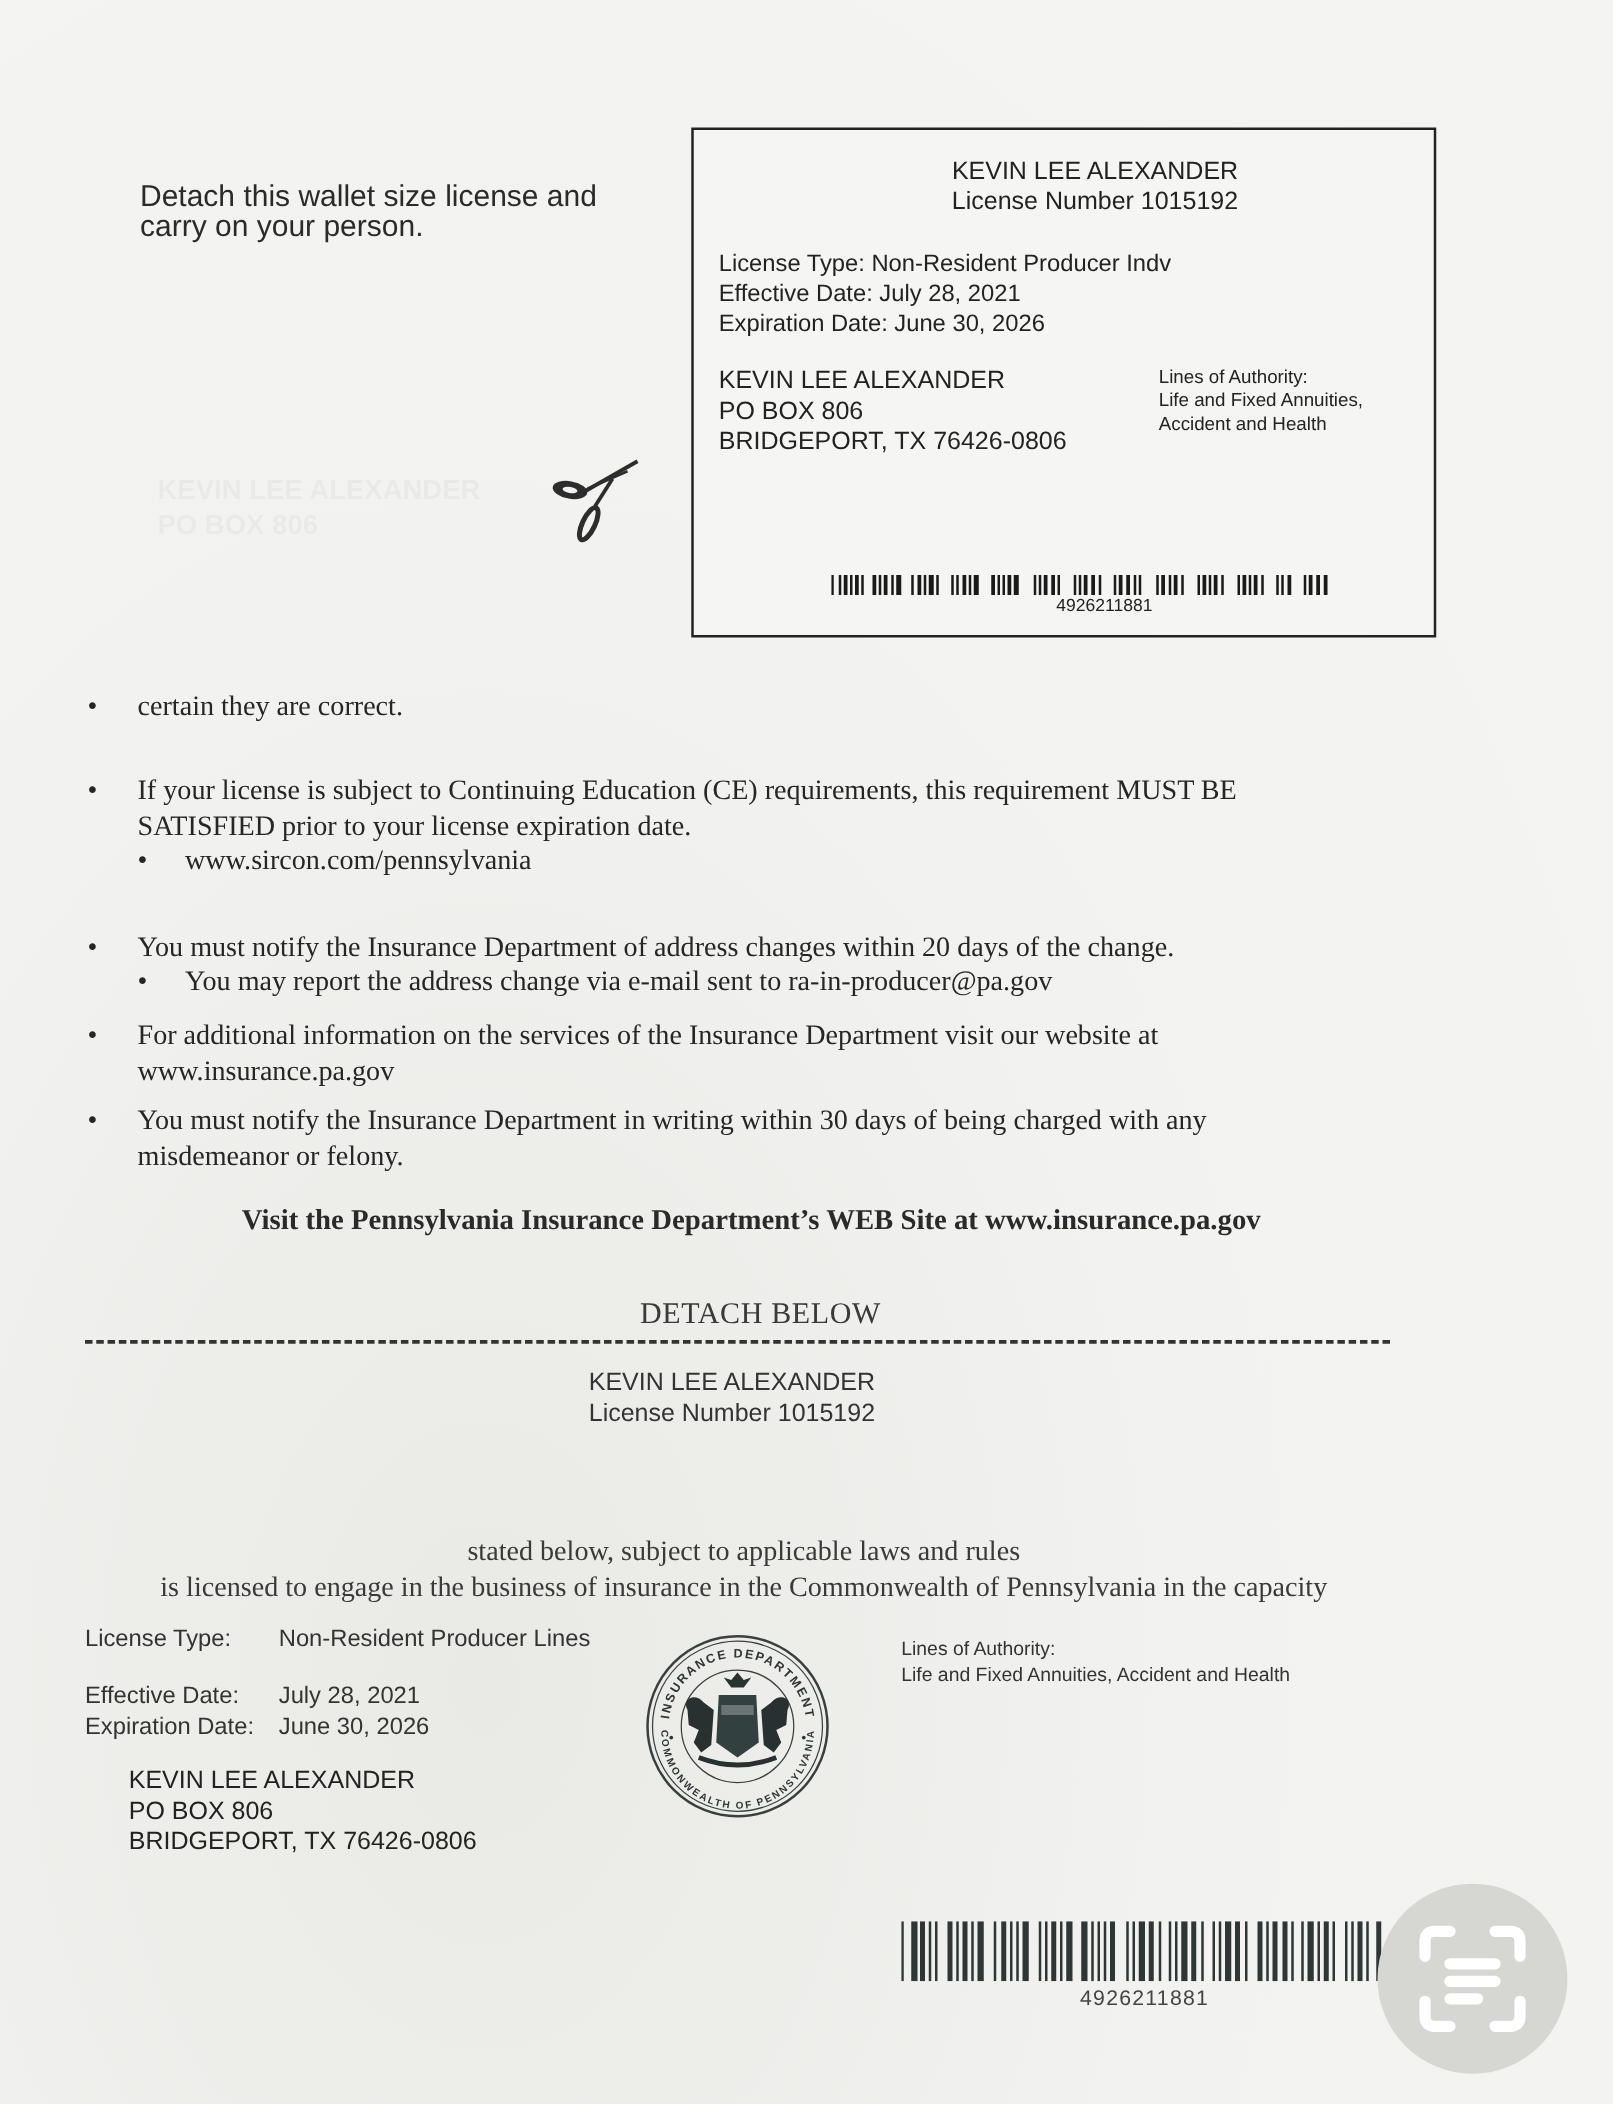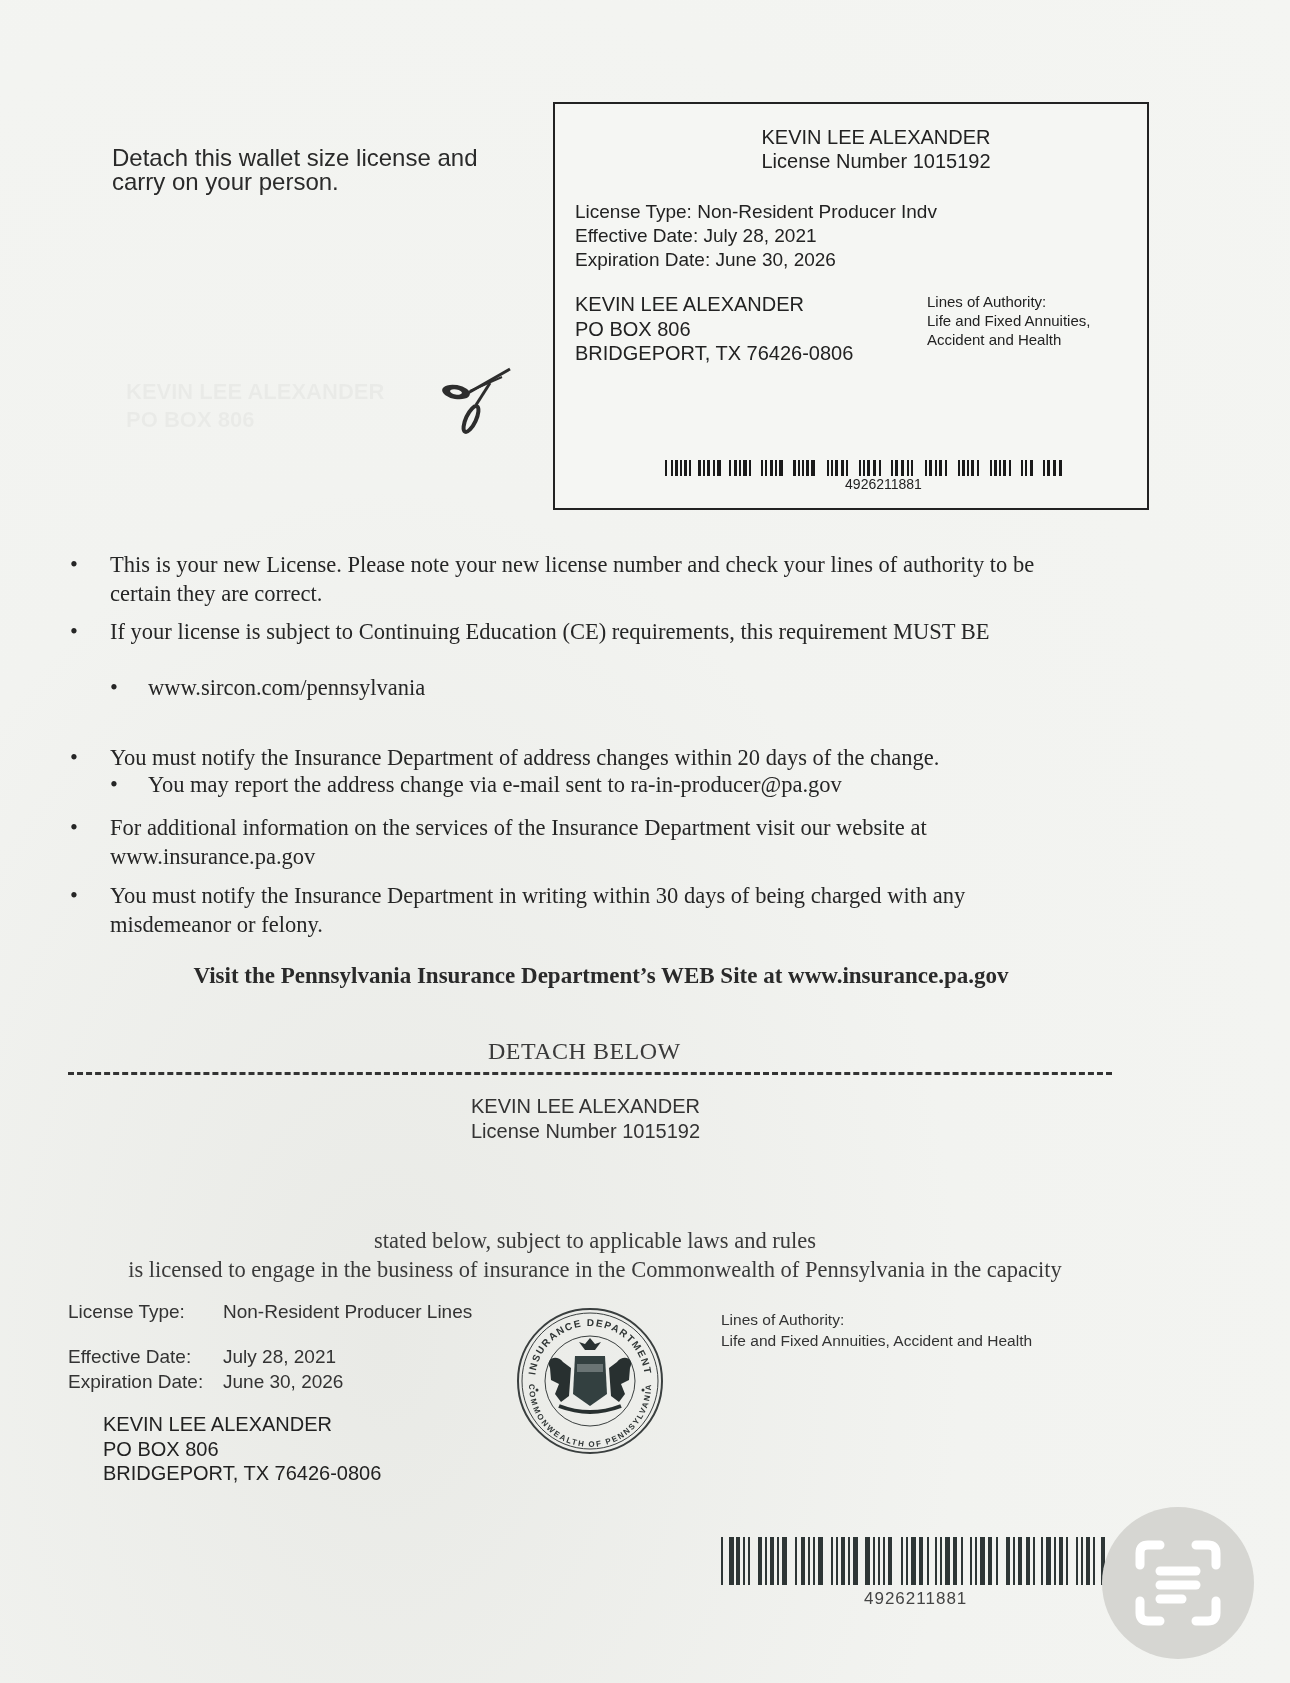--- a/index.html
+++ b/index.html
@@ -37,21 +37,21 @@
     .bullets { position: absolute; left: 70px; top: 550px; width: 1080px; font-size: 22.5px; line-height: 29px; color: #262626; }
     .bullet { position: absolute; left: 0; width: 1080px; }
     .bullet .dot { position: absolute; left: 0; top: 0; width: 20px; }
     .bullet .txt { position: absolute; left: 40px; width: 1040px; }
     .sub { position: absolute; width: 1000px; }
     .sub .dot { position: absolute; left: 0; top: 0; }
     .sub .txt { position: absolute; left: 38px; width: 960px; }
 
     .visit-line { position: absolute; left: 0; width: 1290px; top: 963px; text-align: center; font-size: 23px; font-weight: bold; color: #2a2a2a; padding-right: 88px; box-sizing: border-box; }
 
-    .detach-below { position: absolute; left: 488px; top: 1038px; font-size: 24px; color: #3a3a3a; letter-spacing: 0.5px; }
+    .detach-below { position: absolute; left: 512px; top: 1038px; font-size: 24px; color: #3a3a3a; letter-spacing: 0.5px; }
     .dash-line { position: absolute; left: 68px; top: 1072px; width: 1044px; height: 0; border-top: 3px dashed #333; }
     .cert-name { position: absolute; left: 471px; top: 1094px; font-size: 20px; line-height: 25px; color: #333; }
 
     .licensed-stmt { position: absolute; left: 70px; top: 1226px; width: 1050px; text-align: center; font-size: 22.5px; line-height: 29px; color: #3a3a3a; }
 
     .cert-fields { position: absolute; left: 68px; top: 1301px; font-size: 19px; color: #333; }
     .cert-fields .row { position: absolute; white-space: nowrap; }
     .cert-fields .lab { display: inline-block; }
     .cert-address { position: absolute; left: 103px; top: 1412px; font-size: 20px; line-height: 24.5px; color: #222; }
 
@@ -178,28 +178,28 @@
           <rect x="394" y="0" width="3" height="16"></rect>
       </g>
     </svg>
     <div class="wc-barcode-num">4926211881</div>
   </div>
 
   <div class="bullets serif">
     <div class="bullet" style="top:0px;">
       <span class="dot">•</span>
       <div class="txt">
-        <div>This is your new License. Please note your new license number and check your lines of authority to be</div>
         <div>certain they are correct.</div>
       </div>
     </div>
     <div class="bullet" style="top:67px;">
       <span class="dot">•</span>
       <div class="txt">
         <div>If your license is subject to Continuing Education (CE) requirements, this requirement MUST BE</div>
+        <div>SATISFIED prior to your license expiration date.</div>
       </div>
       <div class="sub" style="left:40px;top:56px;">
         <span class="dot">•</span>
         <div class="txt">
           <div>www.sircon.com/pennsylvania</div>
         </div>
       </div>
     </div>
     <div class="bullet" style="top:193px;">
       <span class="dot">•</span>

